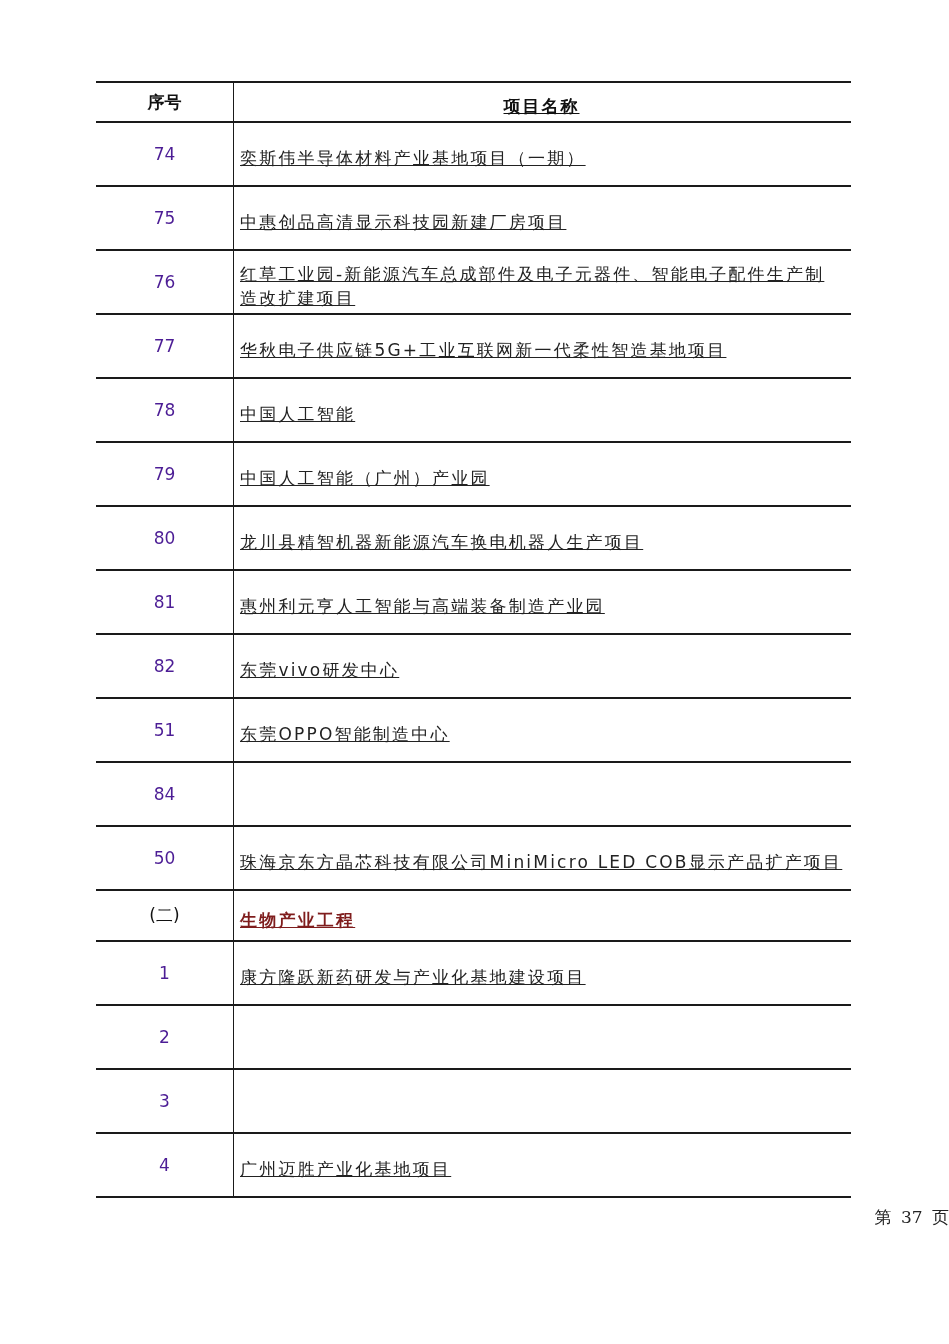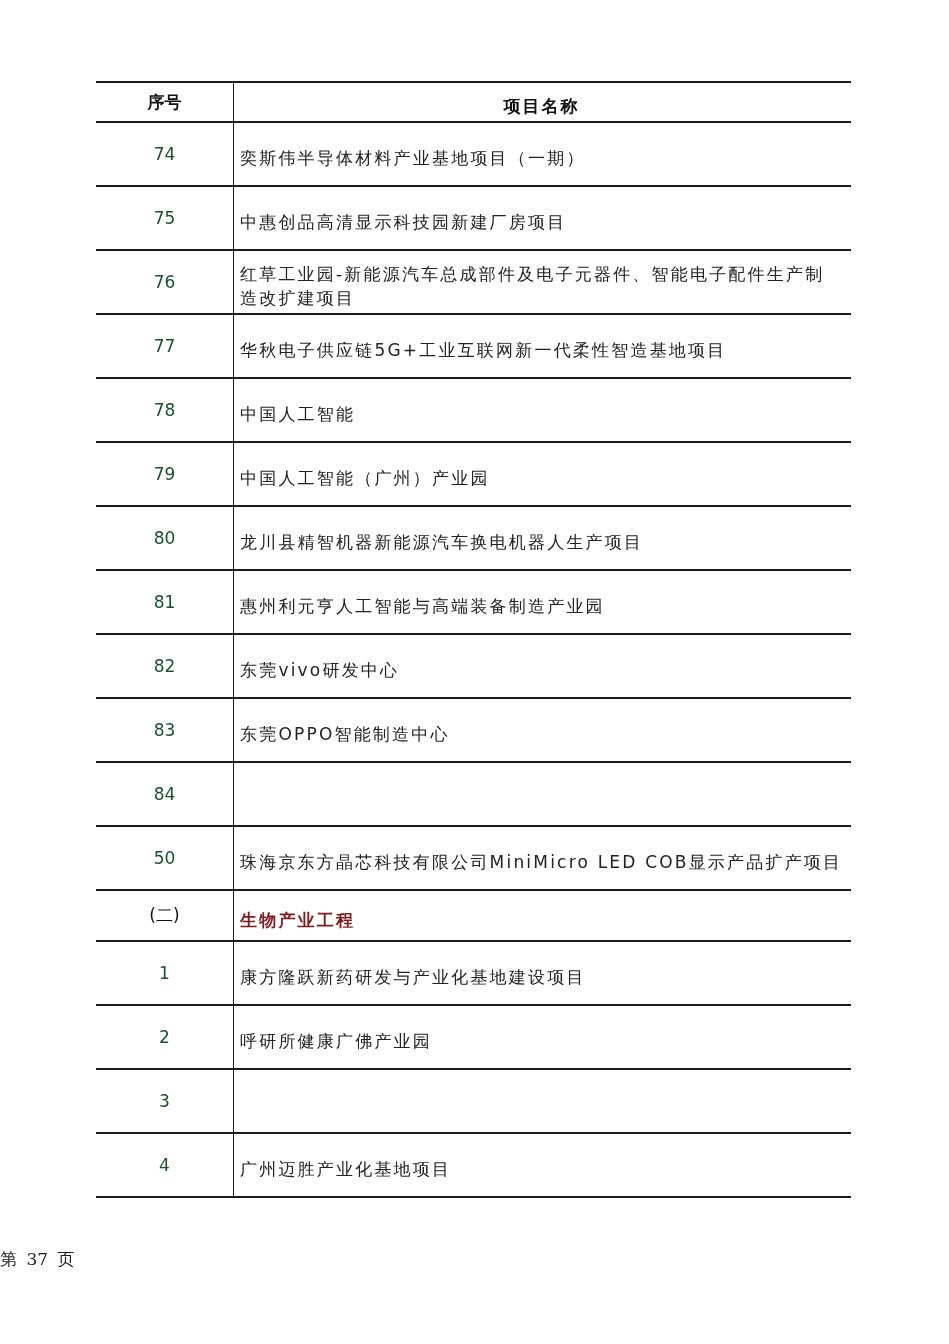--- a/index.html
+++ b/index.html
@@ -2,28 +2,28 @@
 <html><head>
 <meta charset="utf-8">
 <style>
   html, body { margin: 0; padding: 0; background: #ffffff; }
   body { width: 949px; height: 1344px; position: relative; overflow: hidden;
          font-family: "DejaVu Sans", sans-serif; color: #1a1a1a; }
   .table { position: absolute; left: 96px; top: 81px; width: 755px; }
   .row { display: flex; border-bottom: 2px solid #1a1a1a; box-sizing: border-box; }
   .row.top { border-top: 2px solid #1a1a1a; }
   .cell-no { width: 137px; flex: none; border-right: 1.5px solid #1a1a1a; display: flex;
-             align-items: center; justify-content: center; font-size: 17px; color: #14532d; }
+             align-items: center; justify-content: center; font-size: 17px; color: #4c1d95; }
   .cell-name { flex: 1; display: flex; align-items: center; padding: 8px 8px 0 6px;
-               font-size: 17px; letter-spacing: 2.2px; line-height: 24px; color: #222; }
+               font-size: 17px; letter-spacing: 2.2px; line-height: 24px; color: #222; text-decoration: underline; }
   .header .cell-no, .header .cell-name { font-weight: bold; font-size: 17px; color: #111; }
   .header .cell-name { justify-content: center; letter-spacing: 2px; }
   .section .cell-no { font-weight: normal; color: #111; }
   .section .cell-name { font-weight: bold; color: #7f1d1d; }
-  .footer { position: absolute; top: 1248px; left: 0; width: 949px; text-align: left;
+  .footer { position: absolute; top: 1206px; left: 0; width: 949px; text-align: right;
             font-family: "DejaVu Serif", serif; font-size: 17px; color: #222; word-spacing: 4px; }
 </style>
 </head>
 <body>
 
 <div class="table">
   <div class="row top header" style="height:42px">
     <div class="cell-no">序号</div>
     <div class="cell-name">项目名称</div>
   </div>
@@ -58,21 +58,21 @@
   </div>
   <div class="row" style="height:64px">
     <div class="cell-no">81</div>
     <div class="cell-name">惠州利元亨人工智能与高端装备制造产业园</div>
   </div>
   <div class="row" style="height:64px">
     <div class="cell-no">82</div>
     <div class="cell-name">东莞vivo研发中心</div>
   </div>
   <div class="row" style="height:64px">
-    <div class="cell-no">83</div>
+    <div class="cell-no">51</div>
     <div class="cell-name">东莞OPPO智能制造中心</div>
   </div>
   <div class="row" style="height:64px">
     <div class="cell-no">84</div>
   </div>
   <div class="row" style="height:64px">
     <div class="cell-no">50</div>
     <div class="cell-name">珠海京东方晶芯科技有限公司MiniMicro LED COB显示产品扩产项目</div>
   </div>
 
@@ -80,21 +80,20 @@
     <div class="cell-no">(二)</div>
     <div class="cell-name">生物产业工程</div>
   </div>
 
   <div class="row" style="height:64px">
     <div class="cell-no">1</div>
     <div class="cell-name">康方隆跃新药研发与产业化基地建设项目</div>
   </div>
   <div class="row" style="height:64px">
     <div class="cell-no">2</div>
-    <div class="cell-name">呼研所健康广佛产业园</div>
   </div>
   <div class="row" style="height:64px">
     <div class="cell-no">3</div>
   </div>
   <div class="row" style="height:64px">
     <div class="cell-no">4</div>
     <div class="cell-name">广州迈胜产业化基地项目</div>
   </div>
 </div>
 

